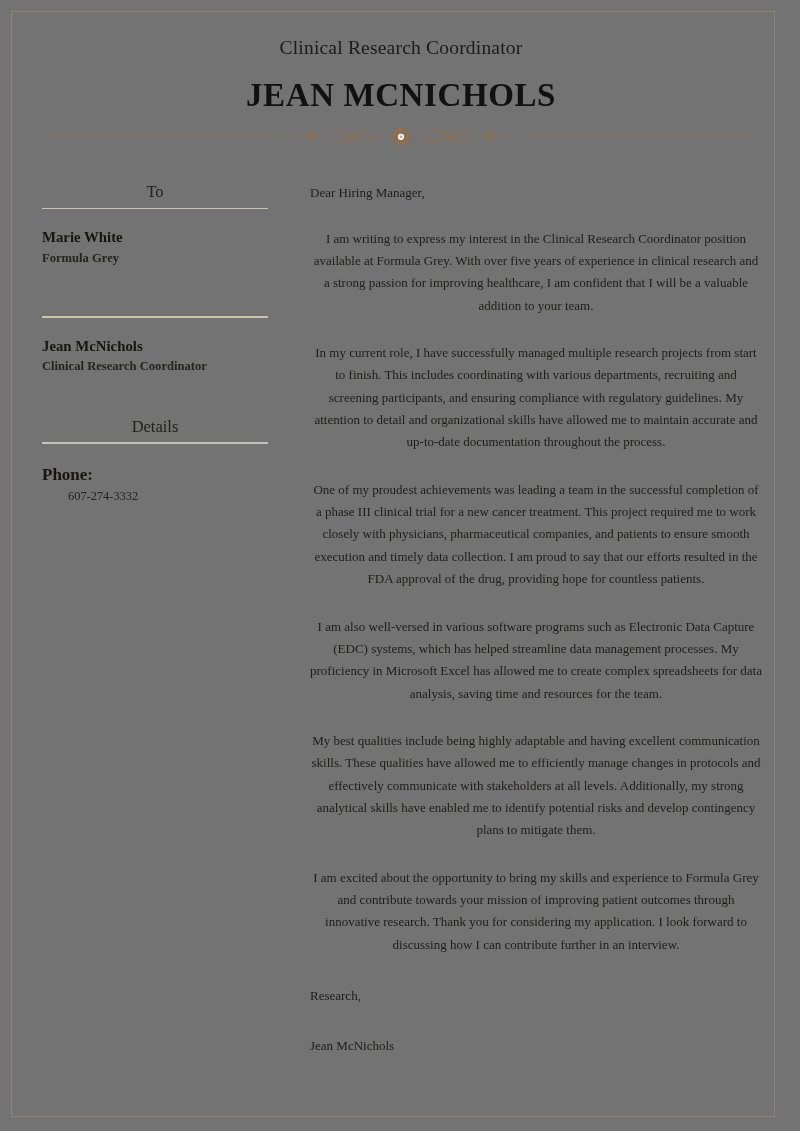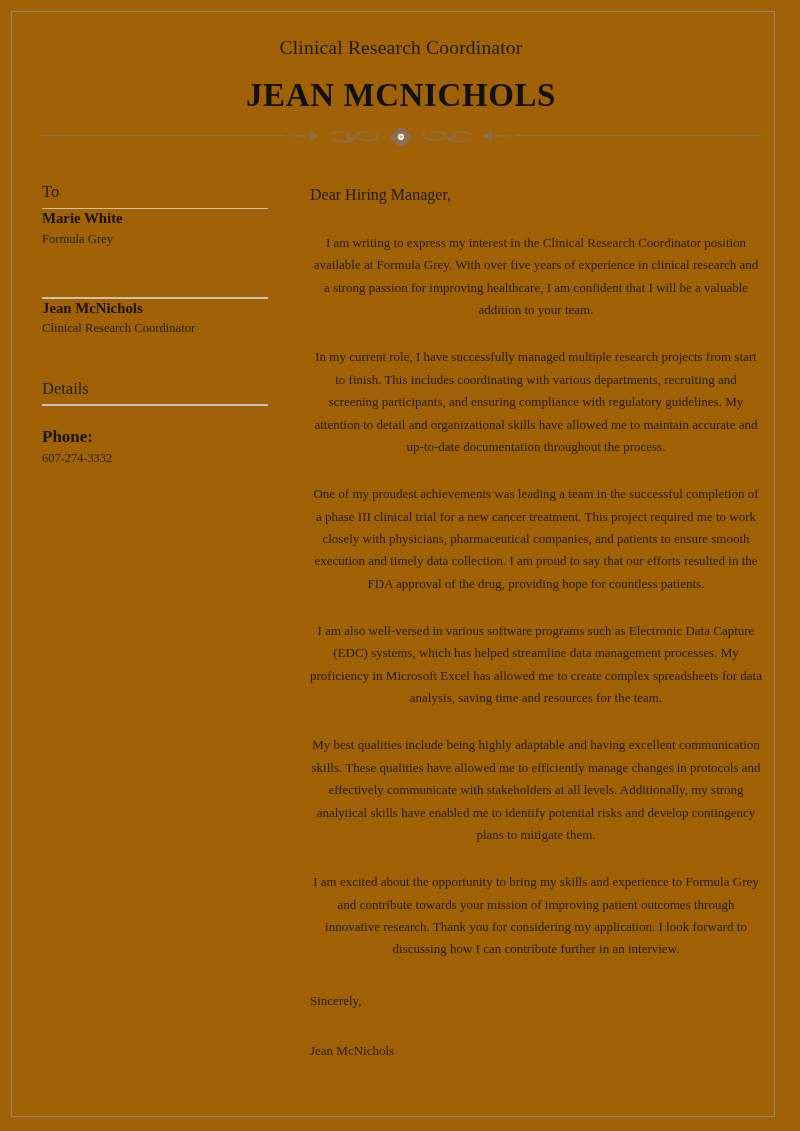--- a/index.html
+++ b/index.html
@@ -13,21 +13,21 @@
     font-family: "Liberation Serif", "DejaVu Serif", serif;
     color: #1c1c1c;
     position: relative;
     overflow: hidden;
   }
   .page {
     position: absolute;
     left: 0; top: 0;
     width: 800px;
     height: 1131px;
-    background: #a16207;
+    background: #737373;
   }
   .page-border {
     position: absolute;
     left: 11px;
     top: 11px;
     width: 764px;
     height: 1106px;
     border: 1.5px solid #8d8672;
     box-sizing: border-box;
     pointer-events: none;
@@ -95,68 +95,71 @@
     top: 182px;
     width: 226px;
   }
   .side-section { margin-bottom: 0; }
   .side-heading {
     font-size: 16.5px;
     font-weight: 400;
     color: #23211e;
     line-height: 1.2;
     padding-bottom: 6px;
+    text-align: center;
   }
   .side-rule {
     height: 1.6px;
     background: #c9c5ac;
     width: 226px;
   }
   .side-rule.grey { background: #c3c1bb; }
   .side-primary {
+    margin-top: 19px;
     font-size: 14.8px;
     font-weight: 700;
     color: #17150f;
     line-height: 1.25;
   }
   .side-secondary {
     margin-top: 3px;
     font-size: 12.6px;
-    font-weight: 400;
+    font-weight: 700;
     color: #25231e;
     line-height: 1.3;
   }
   .detail-label {
     font-size: 17px;
     font-weight: 700;
     color: #17150f;
     line-height: 1.3;
   }
   .detail-value {
     font-size: 12.4px;
     font-weight: 400;
     color: #25231e;
     line-height: 1.35;
     margin-top: 2px;
+    margin-left: 26px;
   }
   .detail-block { margin-top: 18px; }
   .detail-block.first { margin-top: 20px; }
 
   .gap-to {     height: 50px; }
   .gap-from {   height: 42px; }
 
   
   .letter {
     position: absolute;
     left: 310px;
     top: 183px;
     width: 452px;
   }
   .salutation {
-    font-size: 16px;
+    font-size: 13px;
     line-height: 1.5;
     color: #1f1d1a;
   }
   .para {
     font-size: 13px;
     line-height: 1.72;
     color: #1f1d1a;
     margin-top: 25px;
     text-align: center;
   }
@@ -266,18 +269,18 @@
     <div class="letter">
       <div class="salutation">Dear Hiring Manager,</div>
 
       <div class="para">I am writing to express my interest in the Clinical Research Coordinator position available at Formula Grey. With over five years of experience in clinical research and a strong passion for improving healthcare, I am confident that I will be a valuable addition to your team.</div>
       <div class="para">In my current role, I have successfully managed multiple research projects from start to finish. This includes coordinating with various departments, recruiting and screening participants, and ensuring compliance with regulatory guidelines. My attention to detail and organizational skills have allowed me to maintain accurate and up-to-date documentation throughout the process.</div>
       <div class="para">One of my proudest achievements was leading a team in the successful completion of a phase III clinical trial for a new cancer treatment. This project required me to work closely with physicians, pharmaceutical companies, and patients to ensure smooth execution and timely data collection. I am proud to say that our efforts resulted in the FDA approval of the drug, providing hope for countless patients.</div>
       <div class="para">I am also well-versed in various software programs such as Electronic Data Capture (EDC) systems, which has helped streamline data management processes. My proficiency in Microsoft Excel has allowed me to create complex spreadsheets for data analysis, saving time and resources for the team.</div>
       <div class="para">My best qualities include being highly adaptable and having excellent communication skills. These qualities have allowed me to efficiently manage changes in protocols and effectively communicate with stakeholders at all levels. Additionally, my strong analytical skills have enabled me to identify potential risks and develop contingency plans to mitigate them.</div>
       <div class="para">I am excited about the opportunity to bring my skills and experience to Formula Grey and contribute towards your mission of improving patient outcomes through innovative research. Thank you for considering my application. I look forward to discussing how I can contribute further in an interview.</div>
 
-      <div class="closing">Sincerely,</div>
+      <div class="closing">Research,</div>
       <div class="signature">Jean McNichols</div>
     </div>
 
   </div>
 </div>
 
 </body></html>

